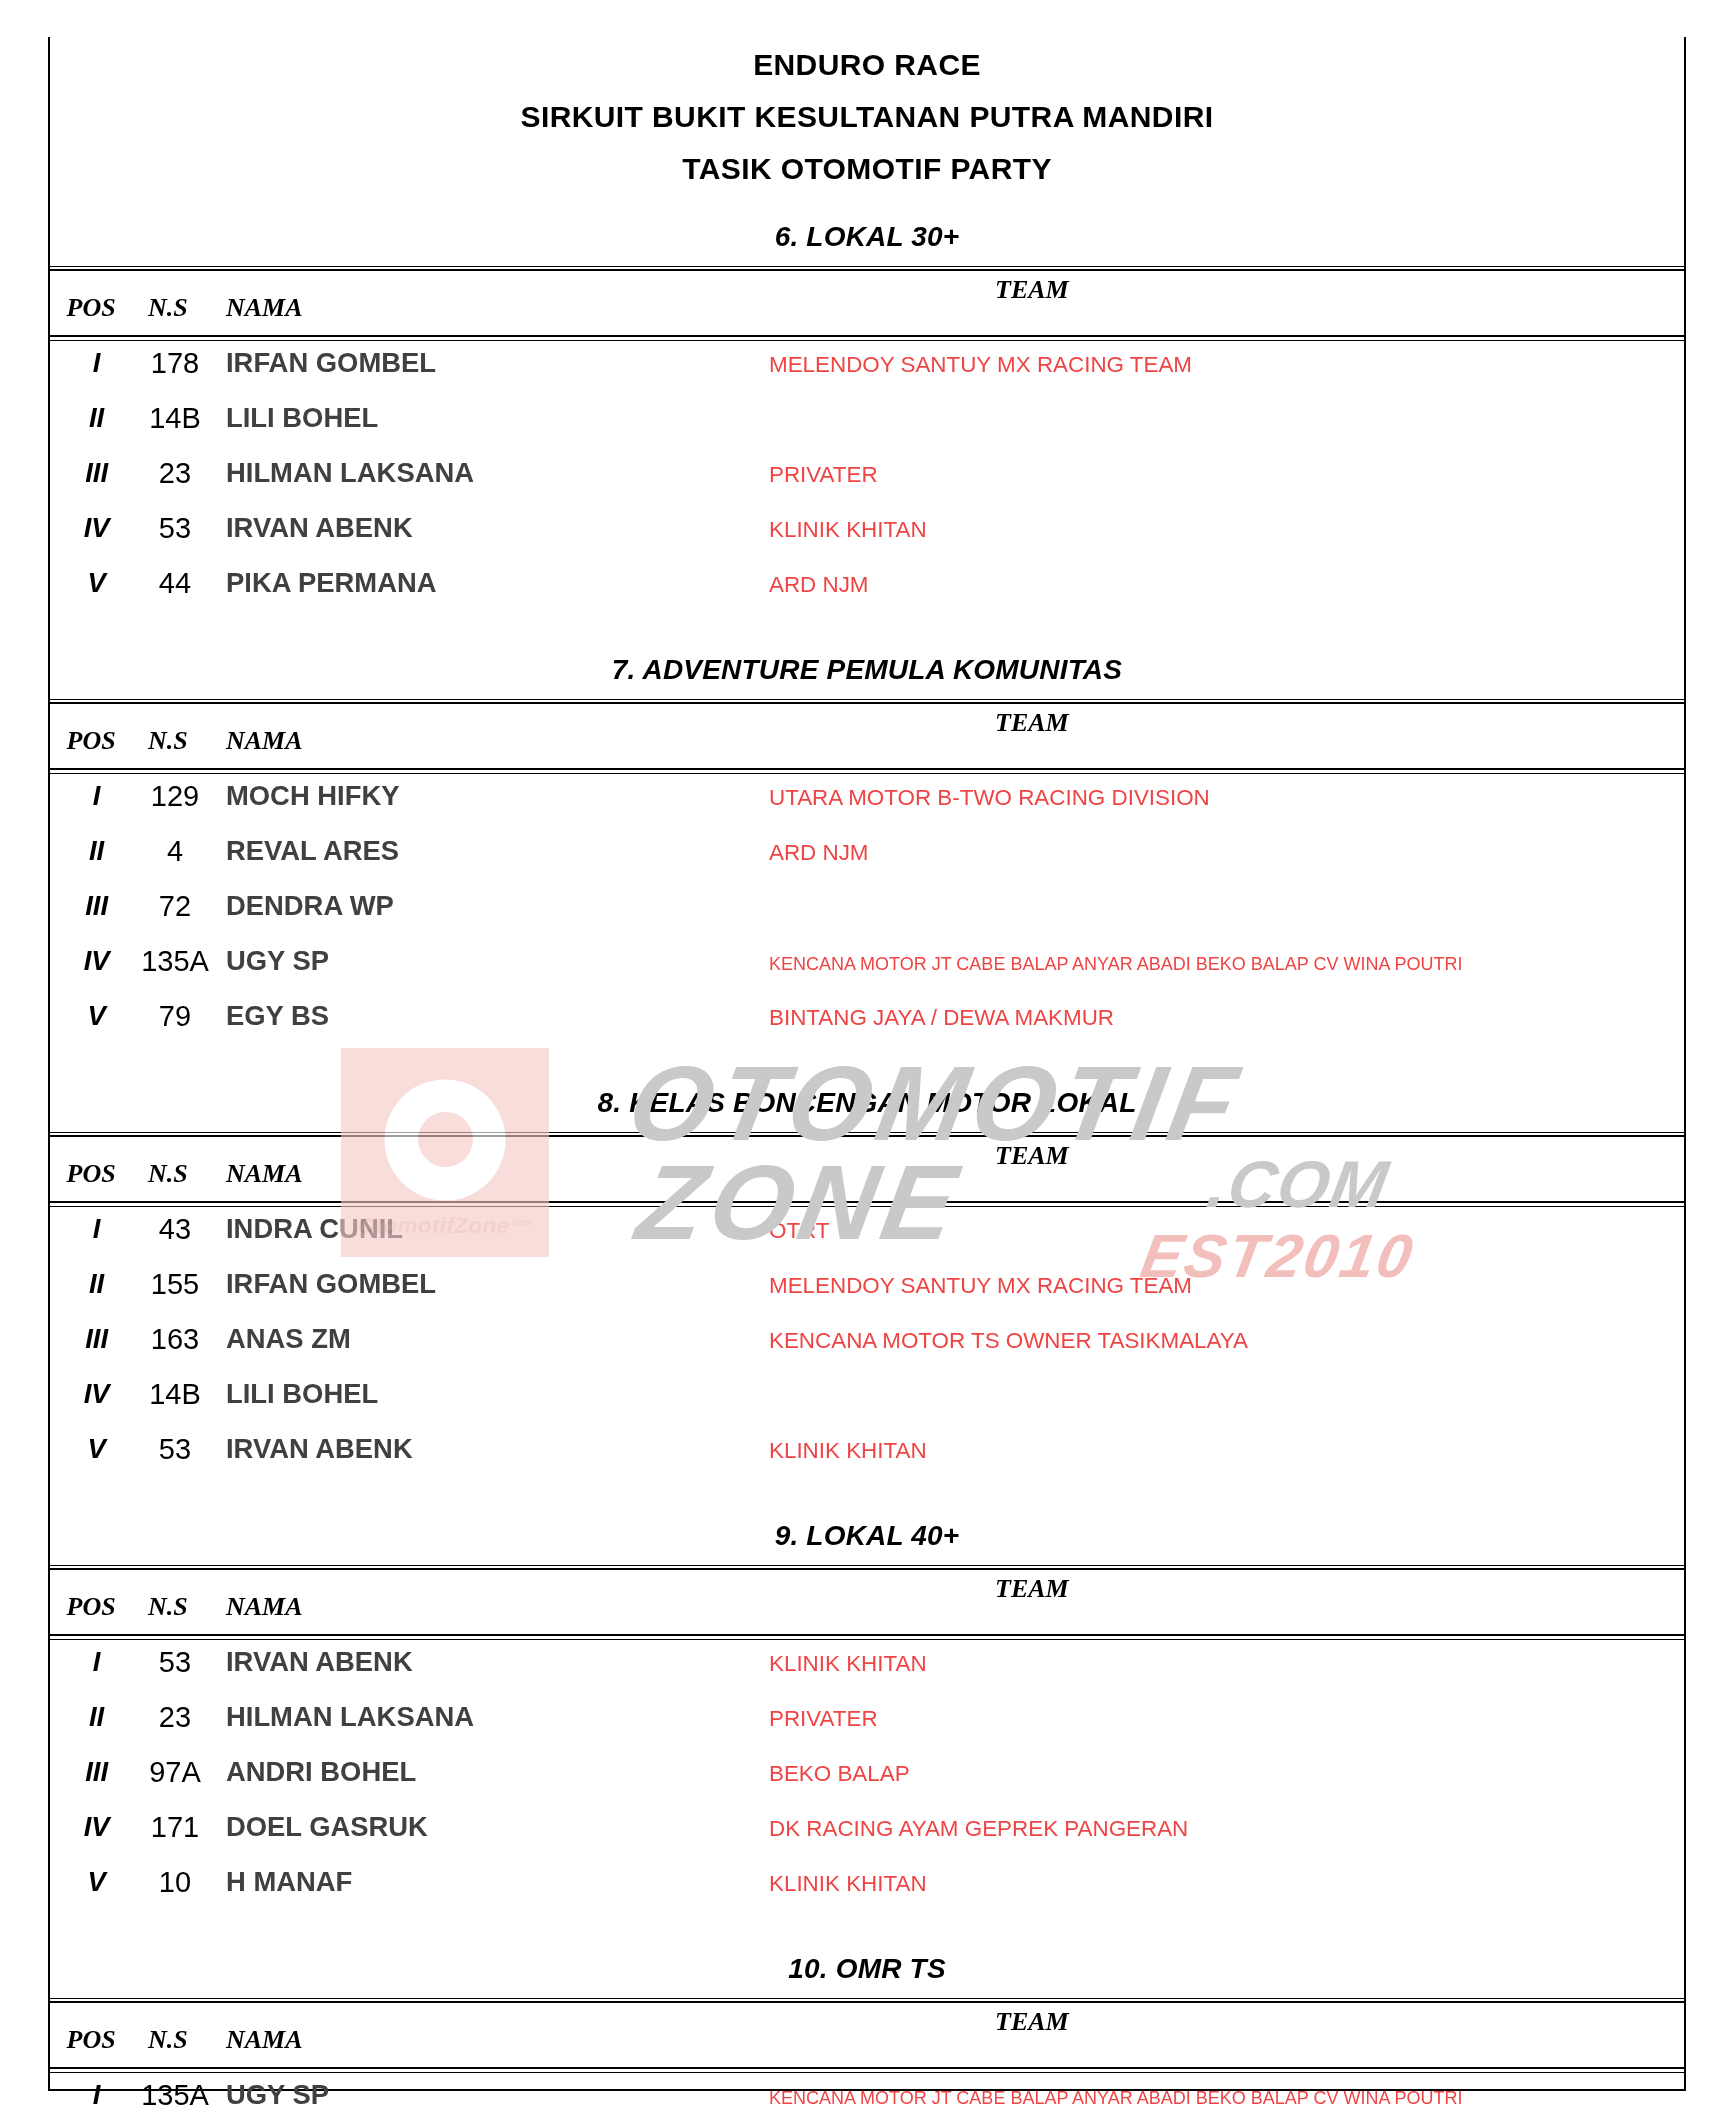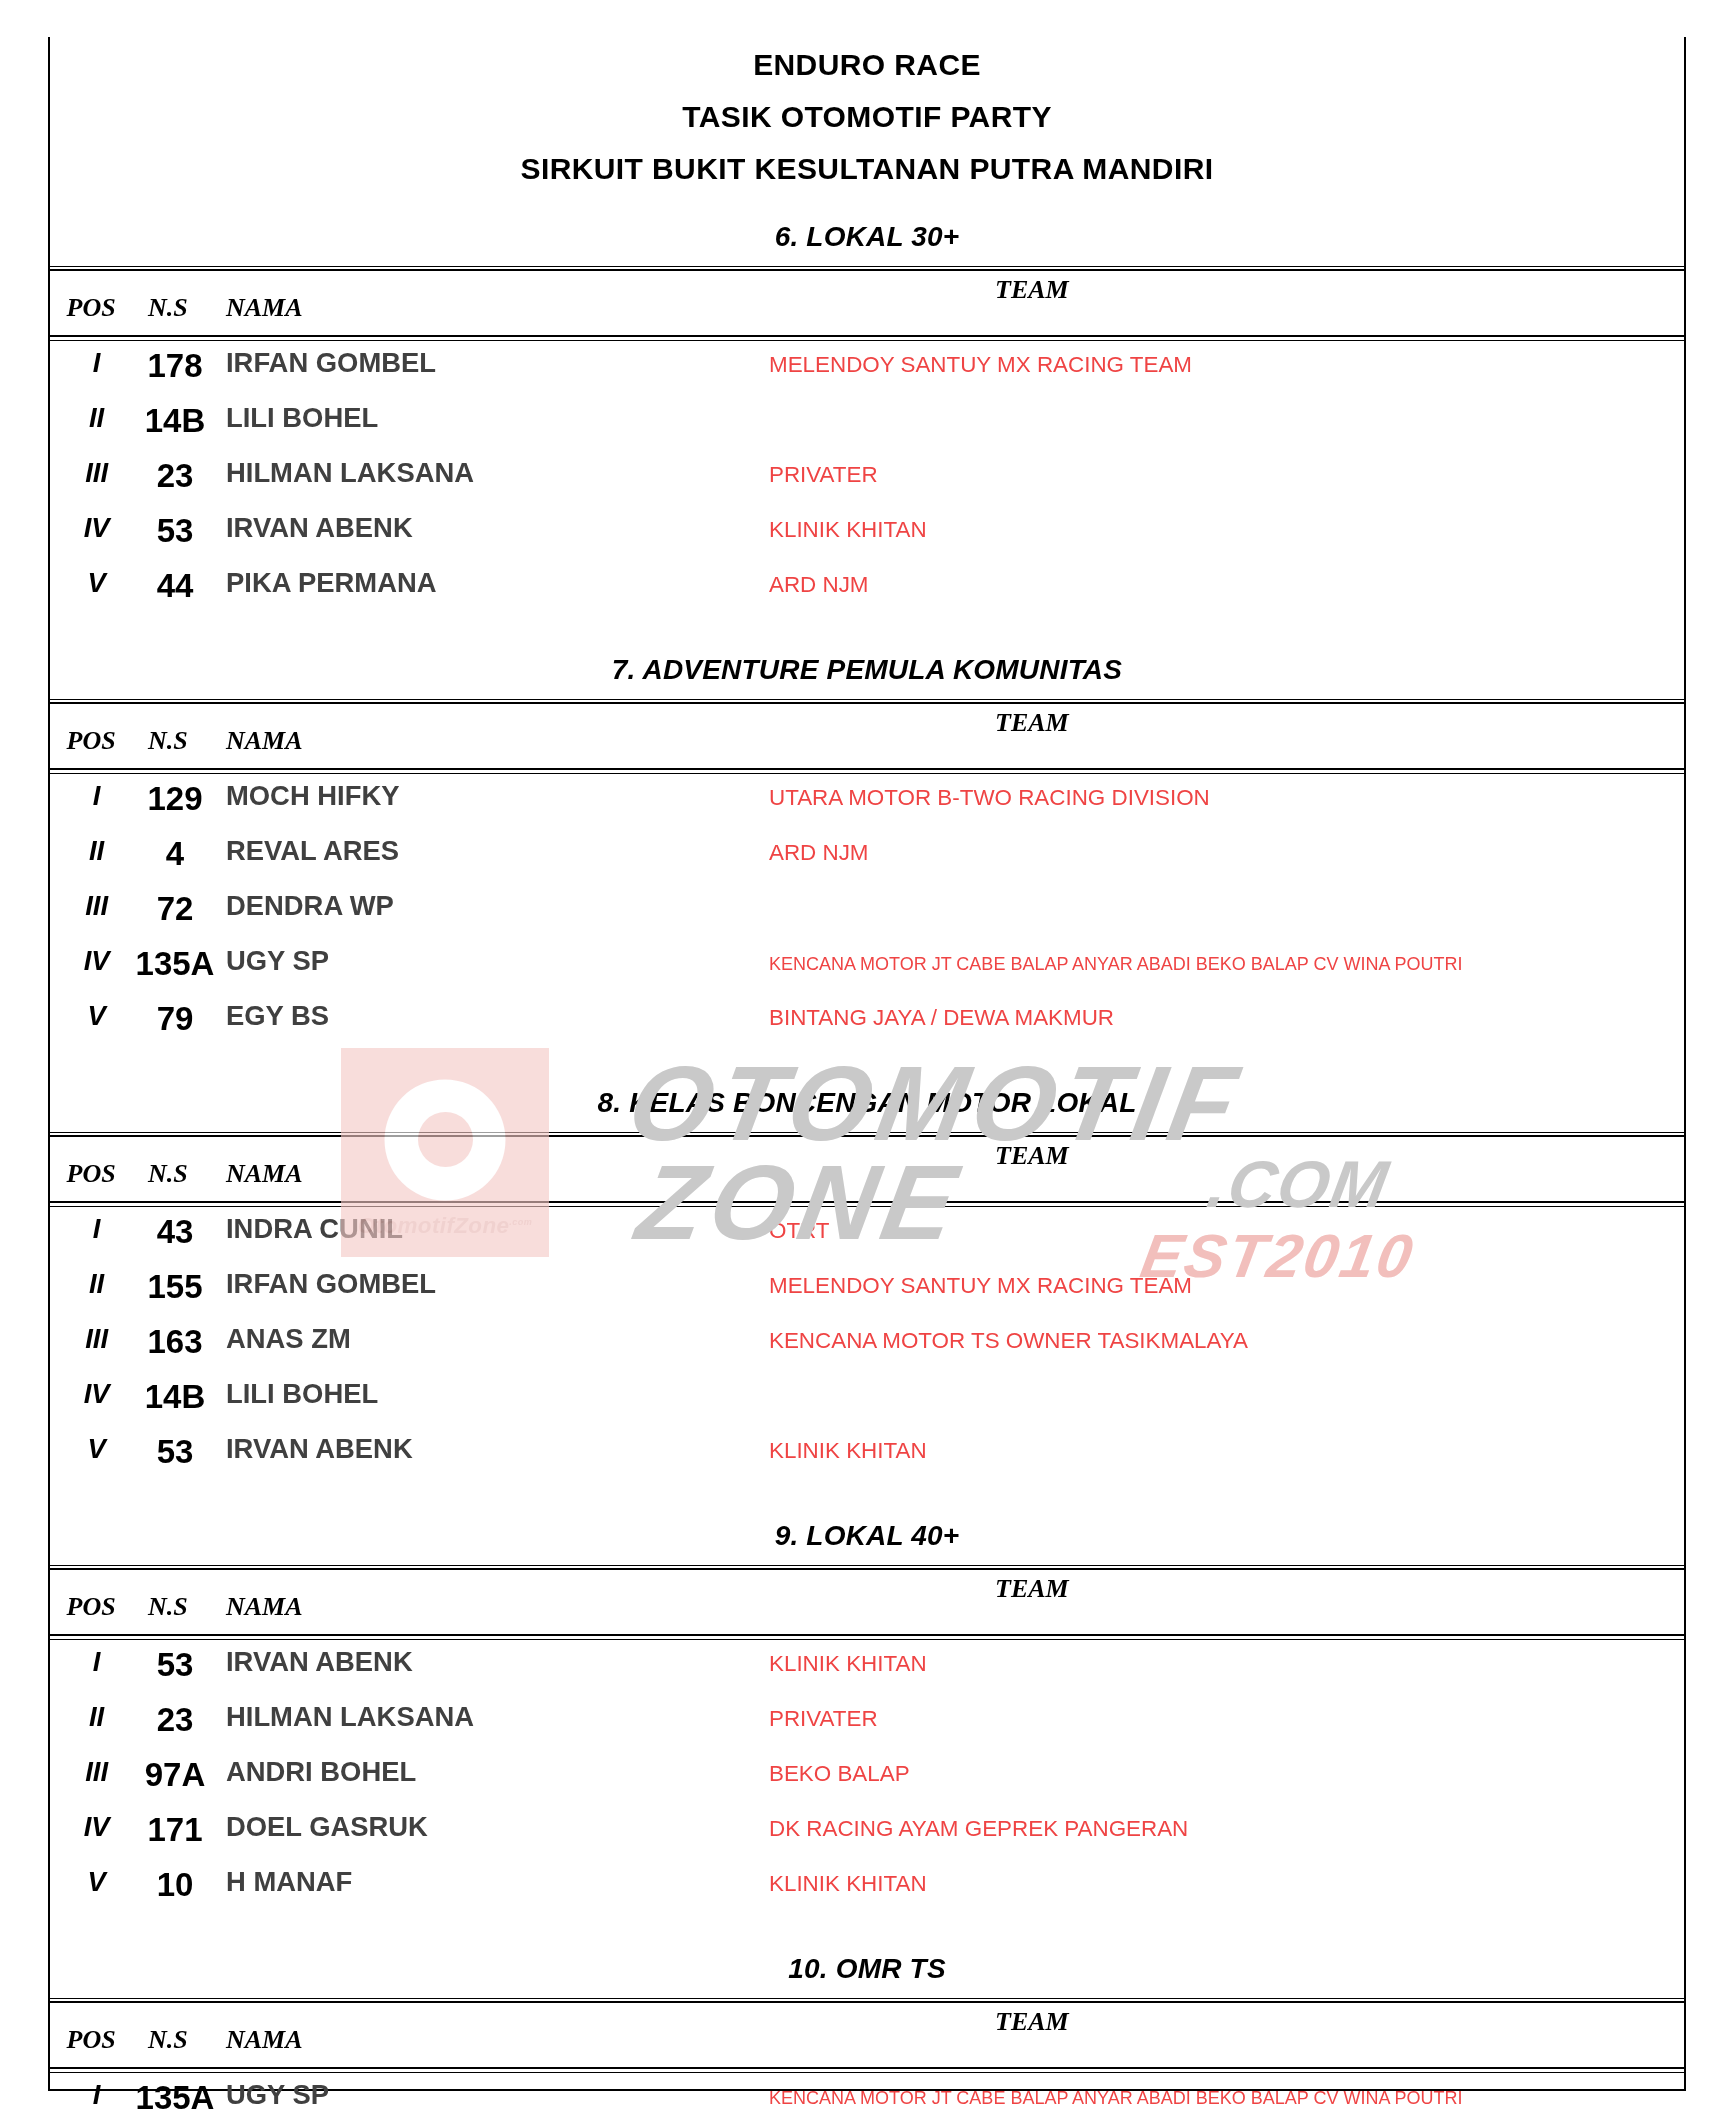--- a/index.html
+++ b/index.html
@@ -160,21 +160,21 @@
     position: absolute;
     left: 11.6px; width: 70px;
     text-align: center;
     font-size: 27.4px; font-weight: bold; font-style: italic;
     color: #000;
   }
   .c-ns {
     position: absolute;
     left: 81px; width: 88px;
     text-align: center;
-    font-size: 33px; font-weight: bold;
+    font-size: 29px; font-weight: normal;
     color: #000;
   }
   .c-nama {
     position: absolute;
     left: 176px;
     font-size: 27.4px; font-weight: bold;
     color: #404040;
     white-space: nowrap;
   }
   .c-team {
@@ -204,22 +204,22 @@
       <div class="ring"></div>
       <div class="wm-word">
         <span>OtomotifZone</span><sup>.com</sup>
       </div>
     </div>
   </div>
 
   <div id="frame">
     <div id="title-block">
         <div class="doc-title">ENDURO RACE</div>
+        <div class="doc-title">SIRKUIT BUKIT KESULTANAN PUTRA MANDIRI</div>
         <div class="doc-title">TASIK OTOMOTIF PARTY</div>
-        <div class="doc-title">SIRKUIT BUKIT KESULTANAN PUTRA MANDIRI</div>
       </div>
     <div id="sections">
         <div class="section-block">
           <div class="section-title-row">
             <div class="section-title">6. LOKAL 30+</div>
           </div>
           <div class="thead">
             <div class="th th-pos">POS</div>
             <div class="th th-ns">N.S</div>
             <div class="th th-nama">NAMA</div>

